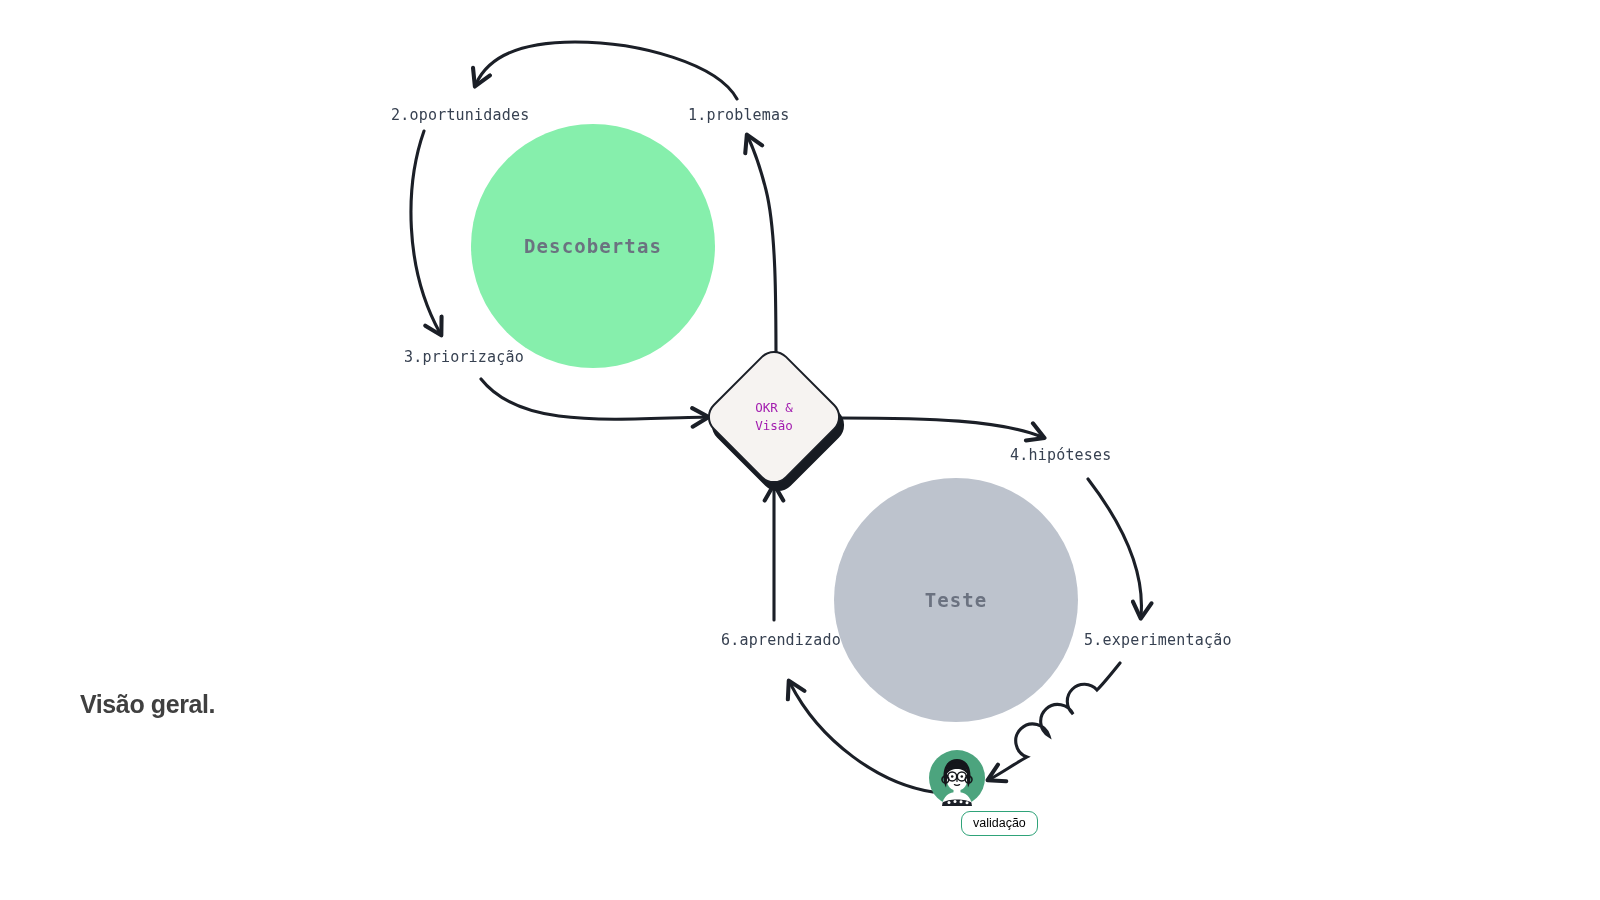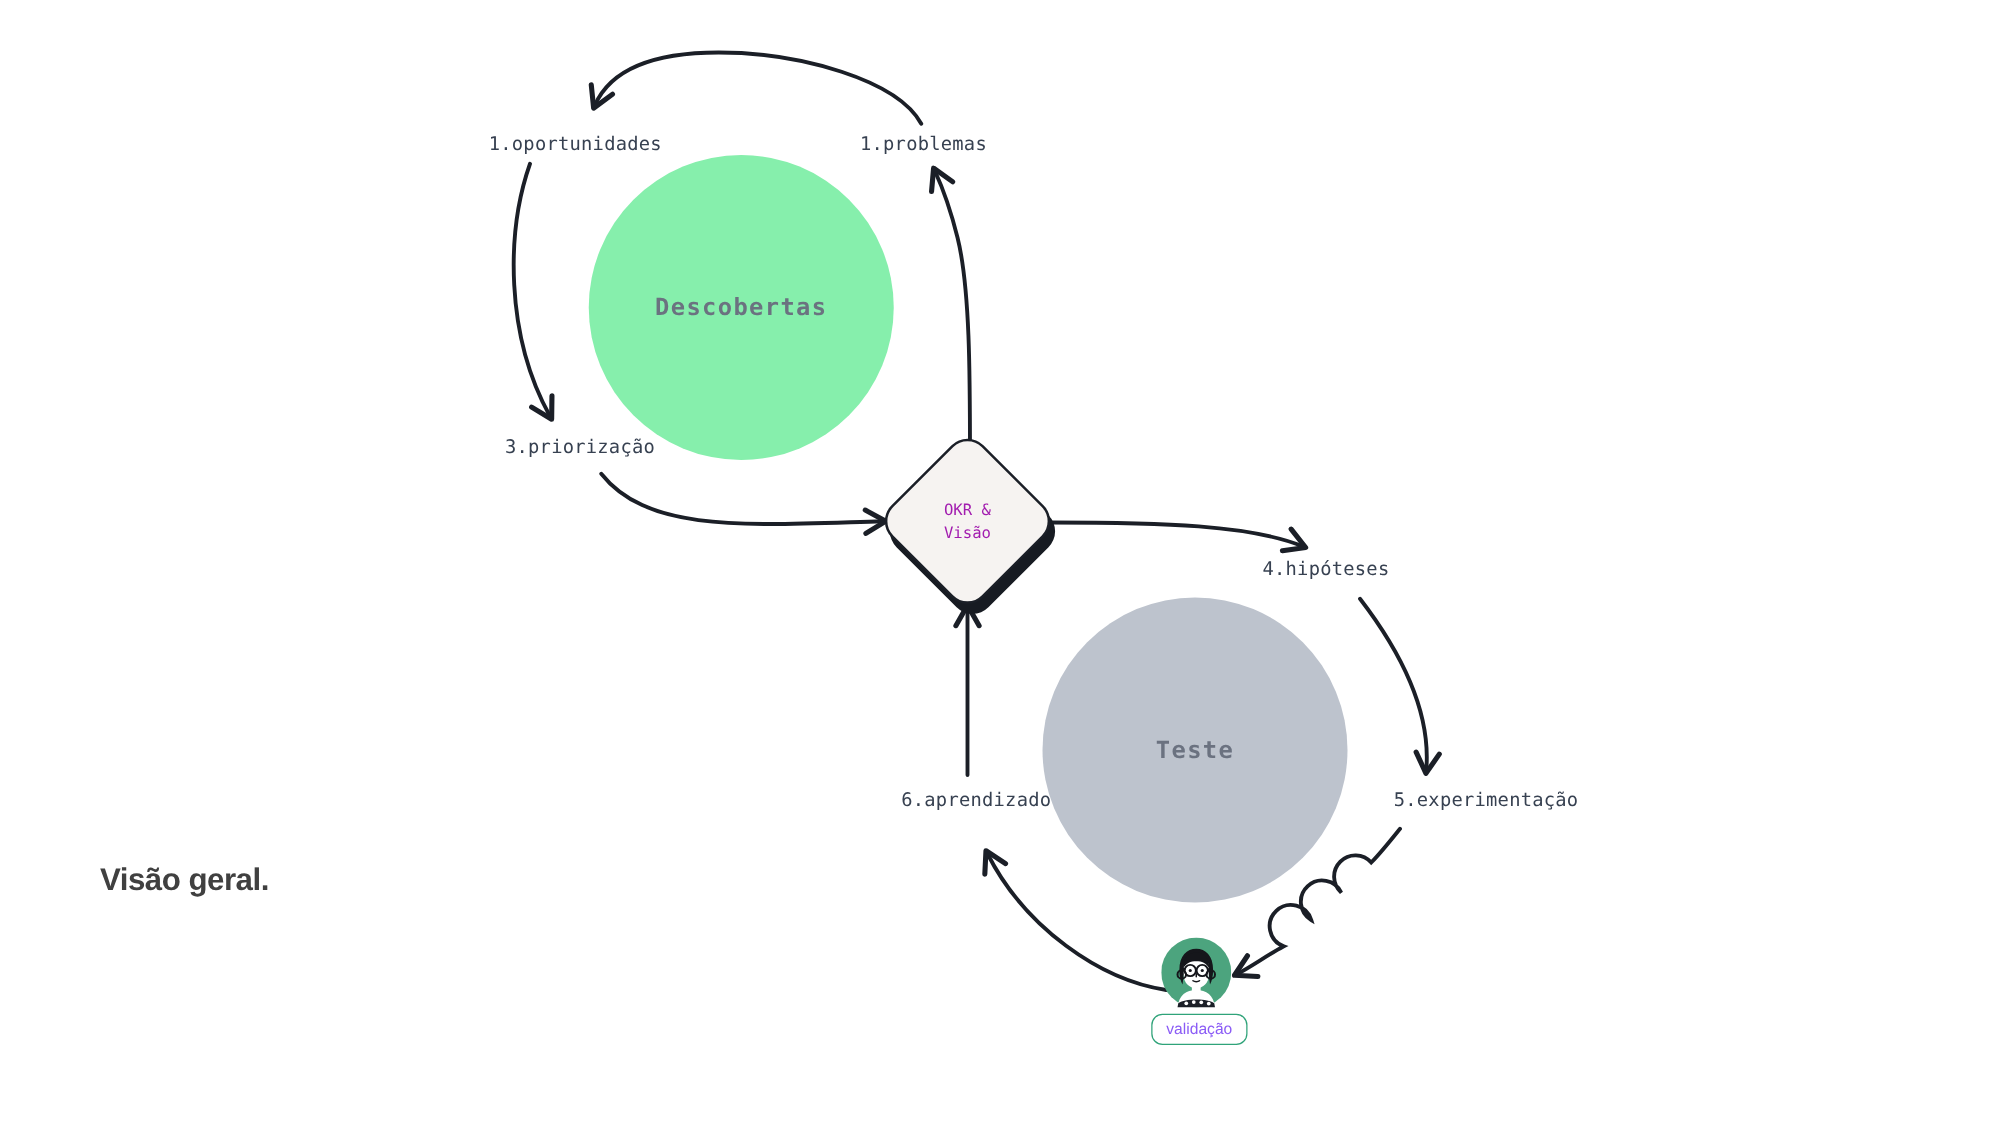--- a/index.html
+++ b/index.html
@@ -113,42 +113,42 @@
     font-size: 15px;
     color: #374151;
     letter-spacing: 0.2px;
     white-space: nowrap;
     user-select: none;
   }
   #label-1 { left: 688px; top: 106px; text-align: center; }
   #label-2 { left: 391px; top: 106px; }
   #label-3 { left: 404px; top: 348px; }
   #label-4 { left: 1010px; top: 446px; }
-  #label-5 { left: 1115px; top: 631px; }
+  #label-5 { left: 1084px; top: 631px; }
   #label-6 { left: 721px; top: 631px; }
 
   
   #persona {
     position: absolute;
     left: 929px;
     top: 750px;
     width: 56px;
     height: 56px;
   }
   #persona-badge {
     position: absolute;
-    left: 921px;
+    left: 961px;
     top: 811px;
     padding: 4px 11px 5px;
     border: 1.5px solid #2fa379;
     border-radius: 9px;
     background: #ffffff;
     font-family: "Liberation Sans", sans-serif;
     font-size: 12.5px;
-    color: #8b5cf6;
+    color: #000000;
     white-space: nowrap;
     user-select: none;
   }
 
   
   #branding {
     position: absolute;
     left: 78px;
     top: 690px;
   }
@@ -231,21 +231,21 @@
 </div>
 
 <div id="okr-node">
   <div id="okr-shadow"></div>
   <div id="okr-face"></div>
   <div id="okr-text">OKR &amp;
 Visão</div>
 </div>
 
 <div class="step-label" id="label-1">1.problemas</div>
-<div class="step-label" id="label-2">1.oportunidades</div>
+<div class="step-label" id="label-2">2.oportunidades</div>
 <div class="step-label" id="label-3">3.priorização</div>
 <div class="step-label" id="label-4">4.hipóteses</div>
 <div class="step-label" id="label-5">5.experimentação</div>
 <div class="step-label" id="label-6">6.aprendizado</div>
 
 <svg id="persona" viewBox="0 0 56 56" xmlns="http://www.w3.org/2000/svg">
   <circle cx="28" cy="28" r="28" fill="#4CA47E"></circle>
   <g>
 
     <path d="M13 56 C14 46 20 42 28 42 C36 42 42 46 43 56 Z" fill="#ffffff"></path>

